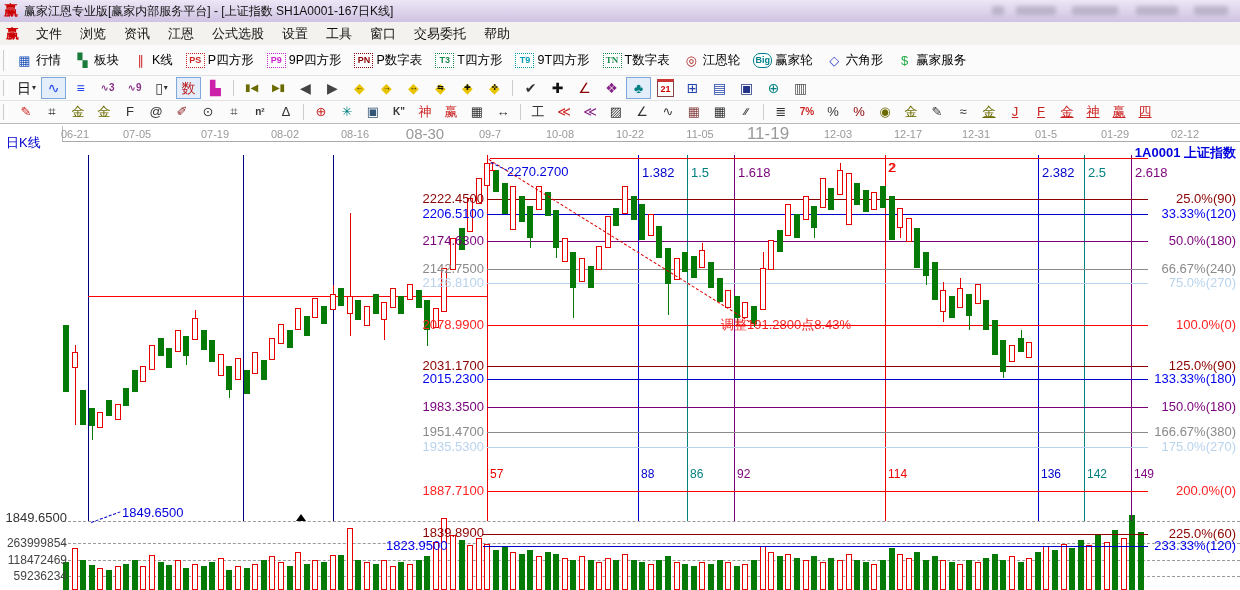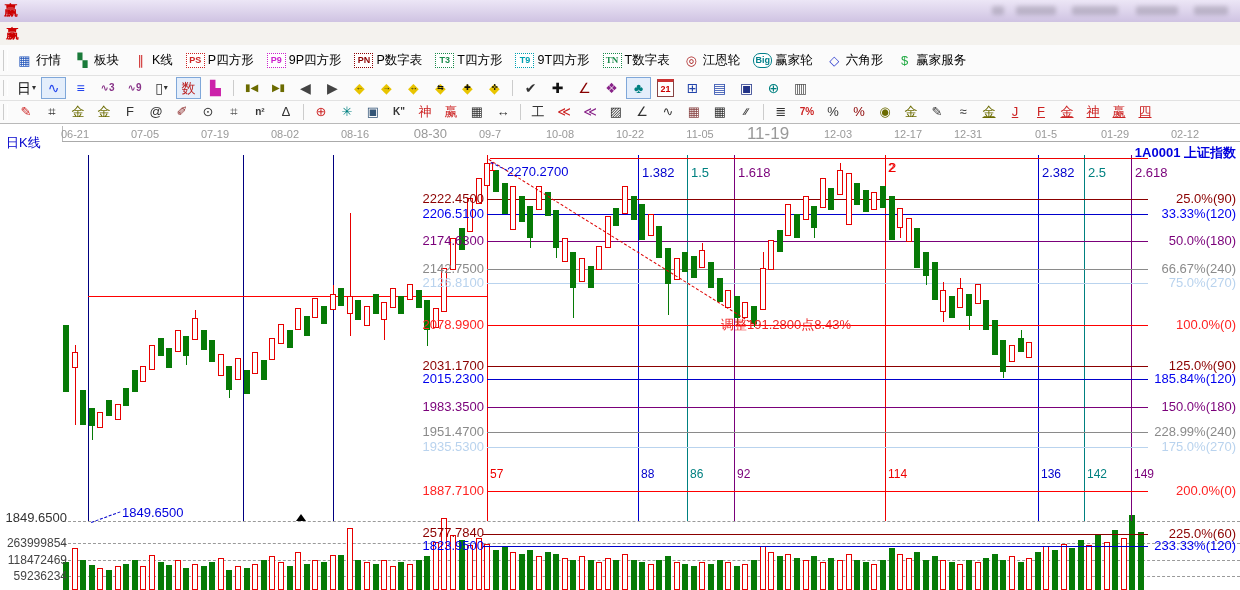--- a/index.html
+++ b/index.html
@@ -57,31 +57,44 @@
   .trend{position:absolute;height:0;border-top:1px dashed #dd0000;transform-origin:0 0}
   .bluecurve{position:absolute;height:0;border-top:1px dashed #0000cc;transform-origin:0 0}
   .tri{position:absolute;width:0;height:0;border-left:5px solid transparent;border-right:5px solid transparent;border-bottom:7px solid #000}
 </style>
 </head>
 <body>
 
 <div id="app">
   <div class="titlebar">
     <span class="applogo">赢</span>
+    <span class="apptitle">赢家江恩专业版[赢家内部服务平台] - [上证指数  SH1A0001-167日K线]</span>
     <div>
       <div class="blob" style="left:992px;width:12px"></div>
       <div class="blob" style="left:1016px;width:40px"></div>
       <div class="blob" style="left:1072px;width:46px"></div>
       <div class="blob" style="left:1136px;width:42px"></div>
       <div class="blob" style="left:1194px;width:34px"></div>
     </div>
   </div>
 
   <div class="menubar">
     <span class="menulogo">赢</span>
+    <div id="menu-items" style="display:flex">
+        <div class="mi">文件</div>
+        <div class="mi">浏览</div>
+        <div class="mi">资讯</div>
+        <div class="mi">江恩</div>
+        <div class="mi">公式选股</div>
+        <div class="mi">设置</div>
+        <div class="mi">工具</div>
+        <div class="mi">窗口</div>
+        <div class="mi">交易委托</div>
+        <div class="mi">帮助</div>
+      </div>
   </div>
 
   <div class="toolbar" id="toolbar1">
       <div class="grip"></div>
       <div class="t1item">
         <div class="t1ico" style="color: rgb(34, 85, 187);">▦</div>
         <div class="t1lbl">行情</div>
       </div>
       <div class="t1item">
         <div class="t1ico" style="color: rgb(26, 122, 58);">▚</div>
@@ -367,33 +380,33 @@
         <div class="angled" style="color: rgb(204, 34, 34);">四</div>
       </div>
     </div>
 
   <div id="chart">
       <div class="tl tl13" style="left: 6px; top: 136px; color: rgb(0, 0, 204);">日K线</div>
       <div class="tl tl13" style="right: 4px; top: 146px; color: rgb(0, 0, 221); font-weight: bold;">1A0001  上证指数</div>
       <div class="hline" style="left: 62px; top: 141px; width: 1178px; background: rgb(170, 170, 170);"></div>
       <div class="vline" style="left: 62px; top: 126px; height: 15px; background: rgb(187, 187, 187);"></div>
       <div class="tl" style="left: 53px; top: 127px; width: 44px; text-align: center; color: rgb(153, 153, 153); font-size: 11px;">06-21</div>
-      <div class="tl" style="left: 123px; top: 127px; width: 44px; text-align: center; color: rgb(153, 153, 153); font-size: 11px;">07-05</div>
+      <div class="tl" style="left: 123px; top: 127px; width: 44px; text-align: left; color: rgb(153, 153, 153); font-size: 11px;">07-05</div>
       <div class="tl" style="left: 193px; top: 127px; width: 44px; text-align: center; color: rgb(153, 153, 153); font-size: 11px;">07-19</div>
       <div class="tl" style="left: 263px; top: 127px; width: 44px; text-align: center; color: rgb(153, 153, 153); font-size: 11px;">08-02</div>
       <div class="tl" style="left: 333px; top: 127px; width: 44px; text-align: center; color: rgb(153, 153, 153); font-size: 11px;">08-16</div>
-      <div class="tl" style="left: 403px; top: 127px; width: 44px; text-align: right; color: rgb(153, 153, 153); font-size: 13px;">08-30</div>
+      <div class="tl" style="left: 403px; top: 127px; width: 44px; text-align: center; color: rgb(153, 153, 153); font-size: 15px;">08-30</div>
       <div class="tl" style="left: 468px; top: 127px; width: 44px; text-align: center; color: rgb(153, 153, 153); font-size: 11px;">09-7</div>
       <div class="tl" style="left: 538px; top: 127px; width: 44px; text-align: center; color: rgb(153, 153, 153); font-size: 11px;">10-08</div>
       <div class="tl" style="left: 608px; top: 127px; width: 44px; text-align: center; color: rgb(153, 153, 153); font-size: 11px;">10-22</div>
       <div class="tl" style="left: 678px; top: 127px; width: 44px; text-align: center; color: rgb(153, 153, 153); font-size: 11px;">11-05</div>
       <div class="tl" style="left: 746px; top: 127px; width: 44px; text-align: center; color: rgb(153, 153, 153); font-size: 17px;">11-19</div>
       <div class="tl" style="left: 816px; top: 127px; width: 44px; text-align: center; color: rgb(153, 153, 153); font-size: 11px;">12-03</div>
       <div class="tl" style="left: 886px; top: 127px; width: 44px; text-align: center; color: rgb(153, 153, 153); font-size: 11px;">12-17</div>
-      <div class="tl" style="left: 954px; top: 127px; width: 44px; text-align: left; color: rgb(153, 153, 153); font-size: 11px;">12-31</div>
+      <div class="tl" style="left: 954px; top: 127px; width: 44px; text-align: center; color: rgb(153, 153, 153); font-size: 11px;">12-31</div>
       <div class="tl" style="left: 1024px; top: 127px; width: 44px; text-align: center; color: rgb(153, 153, 153); font-size: 11px;">01-5</div>
       <div class="tl" style="left: 1093px; top: 127px; width: 44px; text-align: center; color: rgb(153, 153, 153); font-size: 11px;">01-29</div>
       <div class="tl" style="left: 1163px; top: 127px; width: 44px; text-align: center; color: rgb(153, 153, 153); font-size: 11px;">02-12</div>
       <div class="dashline" style="left: 63px; top: 521px; width: 1177px;"></div>
       <div class="dashline" style="left: 63px; top: 543px; width: 1177px;"></div>
       <div class="dashline" style="left: 63px; top: 560px; width: 1177px;"></div>
       <div class="dashline" style="left: 63px; top: 576px; width: 1177px;"></div>
       <div class="vbar g" style="left: 63px; top: 562px; width: 6px; height: 28px;"></div>
       <div class="vbar r" style="left: 71.6px; top: 548px; width: 6px; height: 42px;"></div>
       <div class="vbar g" style="left: 80.2px; top: 560px; width: 6px; height: 30px;"></div>
@@ -696,32 +709,32 @@
       <div class="tl tl13" style="left: 386px; top: 234px; width: 98px; text-align: right; color: rgb(122, 0, 122);">2174.6300</div>
       <div class="tl tl13" style="left: 386px; top: 262px; width: 98px; text-align: right; color: rgb(138, 138, 138);">2142.7500</div>
       <div class="tl tl13" style="left: 386px; top: 276px; width: 98px; text-align: right; color: rgb(185, 211, 238);">2126.8100</div>
       <div class="tl tl13" style="left: 386px; top: 318px; width: 98px; text-align: right; color: rgb(255, 34, 34);">2078.9900</div>
       <div class="tl tl13" style="left: 386px; top: 359px; width: 98px; text-align: right; color: rgb(139, 0, 0);">2031.1700</div>
       <div class="tl tl13" style="left: 386px; top: 372px; width: 98px; text-align: right; color: rgb(0, 0, 238);">2015.2300</div>
       <div class="tl tl13" style="left: 386px; top: 400px; width: 98px; text-align: right; color: rgb(122, 0, 122);">1983.3500</div>
       <div class="tl tl13" style="left: 386px; top: 425px; width: 98px; text-align: right; color: rgb(138, 138, 138);">1951.4700</div>
       <div class="tl tl13" style="left: 386px; top: 440px; width: 98px; text-align: right; color: rgb(185, 211, 238);">1935.5300</div>
       <div class="tl tl13" style="left: 386px; top: 484px; width: 98px; text-align: right; color: rgb(255, 34, 34);">1887.7100</div>
-      <div class="tl tl13" style="left: 386px; top: 526px; width: 98px; text-align: right; color: rgb(139, 0, 0);">2577.7840</div>
-      <div class="tl tl13" style="left: 386px; top: 539px; width: 98px; text-align: right; color: rgb(0, 0, 238);">1823.9500</div>
+      <div class="tl tl13" style="left: 386px; top: 526px; width: 98px; text-align: right; color: rgb(139, 0, 0);">1839.8900</div>
+      <div class="tl tl13" style="left: 386px; top: 539px; width: 98px; color: rgb(0, 0, 238);">1823.9500</div>
       <div class="tl tl13" style="left: 1148px; top: 192px; width: 88px; text-align: right; color: rgb(139, 0, 0);">25.0%(90)</div>
       <div class="tl tl13" style="left: 1148px; top: 207px; width: 88px; text-align: right; color: rgb(0, 0, 238);">33.33%(120)</div>
       <div class="tl tl13" style="left: 1148px; top: 234px; width: 88px; text-align: right; color: rgb(122, 0, 122);">50.0%(180)</div>
       <div class="tl tl13" style="left: 1148px; top: 262px; width: 88px; text-align: right; color: rgb(138, 138, 138);">66.67%(240)</div>
       <div class="tl tl13" style="left: 1148px; top: 276px; width: 88px; text-align: right; color: rgb(185, 211, 238);">75.0%(270)</div>
       <div class="tl tl13" style="left: 1148px; top: 318px; width: 88px; text-align: right; color: rgb(255, 34, 34);">100.0%(0)</div>
       <div class="tl tl13" style="left: 1148px; top: 359px; width: 88px; text-align: right; color: rgb(139, 0, 0);">125.0%(90)</div>
-      <div class="tl tl13" style="left: 1148px; top: 372px; width: 88px; text-align: right; color: rgb(0, 0, 238);">185.84%(120)</div>
+      <div class="tl tl13" style="left: 1148px; top: 372px; width: 88px; text-align: right; color: rgb(0, 0, 238);">133.33%(180)</div>
       <div class="tl tl13" style="left: 1148px; top: 400px; width: 88px; text-align: right; color: rgb(122, 0, 122);">150.0%(180)</div>
-      <div class="tl tl13" style="left: 1148px; top: 425px; width: 88px; text-align: right; color: rgb(138, 138, 138);">228.99%(240)</div>
+      <div class="tl tl13" style="left: 1148px; top: 425px; width: 88px; text-align: right; color: rgb(138, 138, 138);">166.67%(380)</div>
       <div class="tl tl13" style="left: 1148px; top: 440px; width: 88px; text-align: right; color: rgb(185, 211, 238);">175.0%(270)</div>
       <div class="tl tl13" style="left: 1148px; top: 484px; width: 88px; text-align: right; color: rgb(255, 34, 34);">200.0%(0)</div>
       <div class="tl tl13" style="left: 1148px; top: 527px; width: 88px; text-align: right; color: rgb(139, 0, 0);">225.0%(60)</div>
       <div class="tl tl13" style="left: 1148px; top: 539px; width: 88px; text-align: right; color: rgb(0, 0, 238);">233.33%(120)</div>
       <div class="tl tl13" style="left: 642px; top: 166px; color: rgb(0, 0, 204);">1.382</div>
       <div class="tl tl13" style="left: 691px; top: 166px; color: rgb(0, 128, 128);">1.5</div>
       <div class="tl tl13" style="left: 738px; top: 166px; color: rgb(122, 0, 122);">1.618</div>
       <div class="tl tl13" style="left: 889px; top: 161px; color: rgb(238, 0, 0);">2</div>
       <div class="tl tl13" style="left: 1042px; top: 166px; color: rgb(0, 0, 204);">2.382</div>
       <div class="tl tl13" style="left: 1088px; top: 166px; color: rgb(0, 128, 128);">2.5</div>

